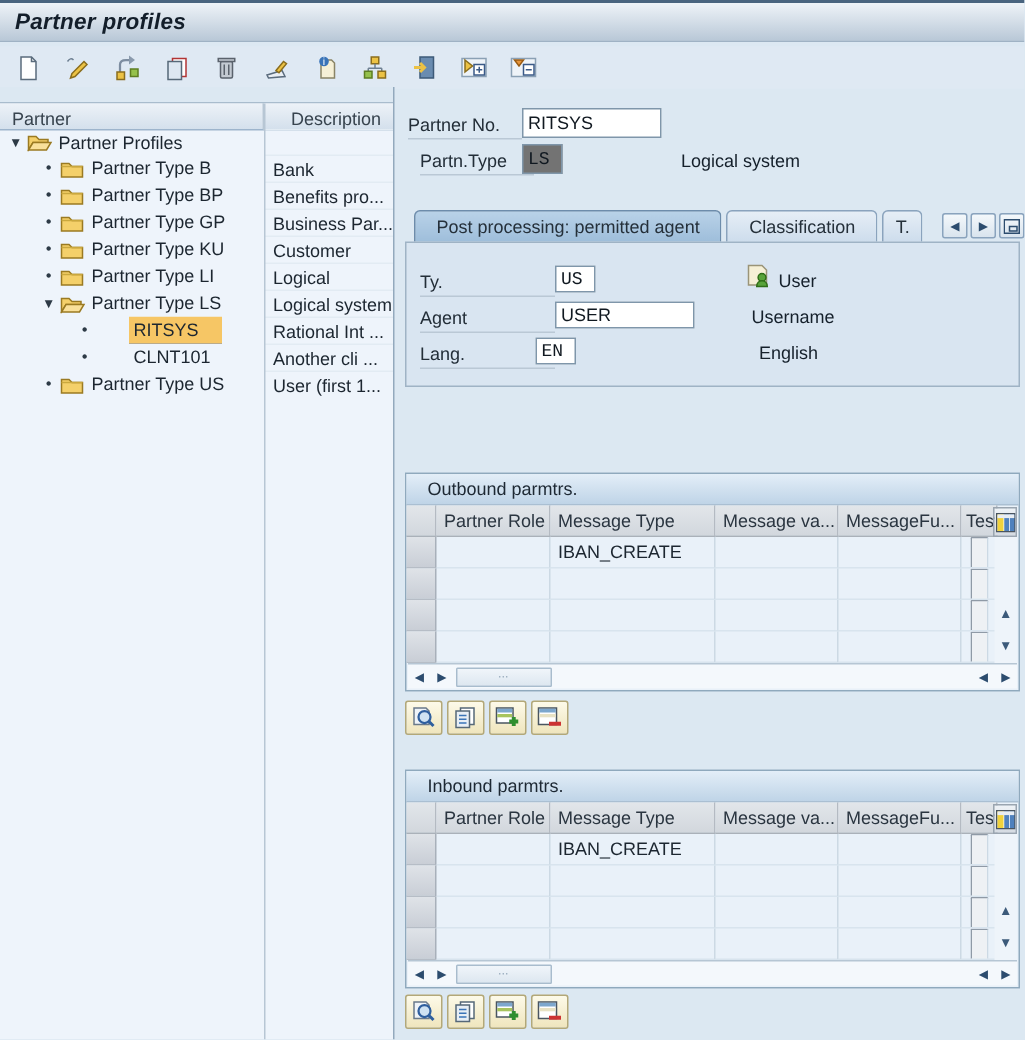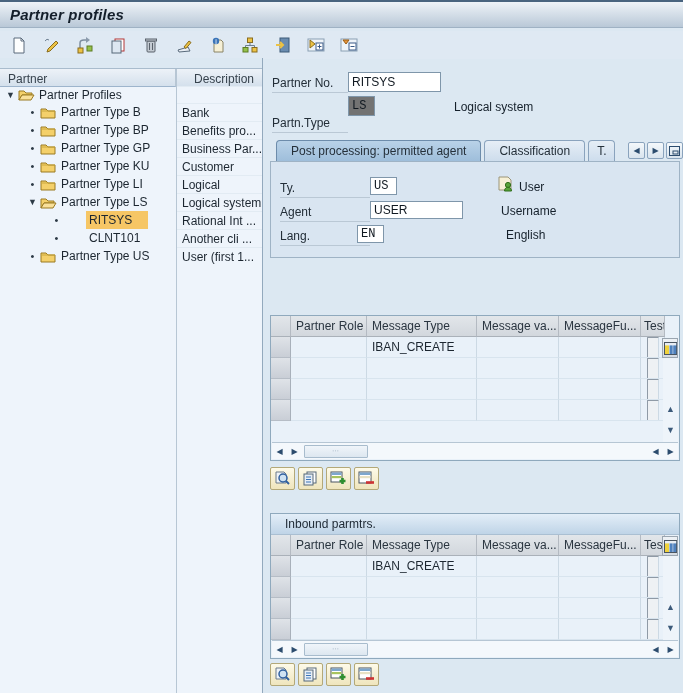--- a/index.html
+++ b/index.html
@@ -296,21 +296,21 @@
       </div>
     <div class="tree-colline"></div>
   </div>
 </div>
 
 <div class="right-panel">
 
   <div class="fld-label" style="left:8px;top:15px;width:76px;">Partner No.</div>
   <input class="fld-input" style="left: 84px; top: 14px; width: 93px;" value="RITSYS">
 
-  <div class="fld-label" style="left:8px;top:39px;width:76px;margin-top:16px;">Partn.Type</div>
+  <div class="fld-label" style="left:16px;top:39px;width:76px;">Partn.Type</div>
   <input class="fld-input mono" style="left: 84px; top: 38px; width: 27px;" value="LS">
   <div class="fld-text" style="left:190px;top:39px;">Logical system</div>
 
   <div class="tabs">
     <div class="tab active">Post processing: permitted agent</div>
     <div class="tab">Classification</div>
     <div class="tab trunc">T.</div>
   </div>
   <div class="tabscroll" style="left:364px;">
       <span>◀</span>
@@ -340,20 +340,21 @@
     <div class="fld-label" style="left:9px;top:40px;width:90px;">Agent</div>
     <input class="fld-input" style="left: 99px; top: 39px; width: 93px; height: 18px;" value="USER">
     <div class="fld-text" style="left:230px;top:39px;">Username</div>
 
     <div class="fld-label" style="left:9px;top:64px;width:90px;">Lang.</div>
     <input class="fld-input mono" style="left: 86px; top: 63px; width: 27px; height: 18px; background: rgb(255, 255, 255);" value="EN">
     <div class="fld-text" style="left:235px;top:63px;">English</div>
   </div>
 
   <div class="section" style="top:257px;">
+    <div class="sec-title">Outbound parmtrs.</div>
     <div class="tbl-head">
       <div></div>
       <div>Partner Role</div>
       <div>Message Type</div>
       <div>Message va...</div>
       <div>MessageFu...</div>
       <div style="padding-left:3px;">Test</div>
     </div>
     <div>
         <div class="tbl-row">

